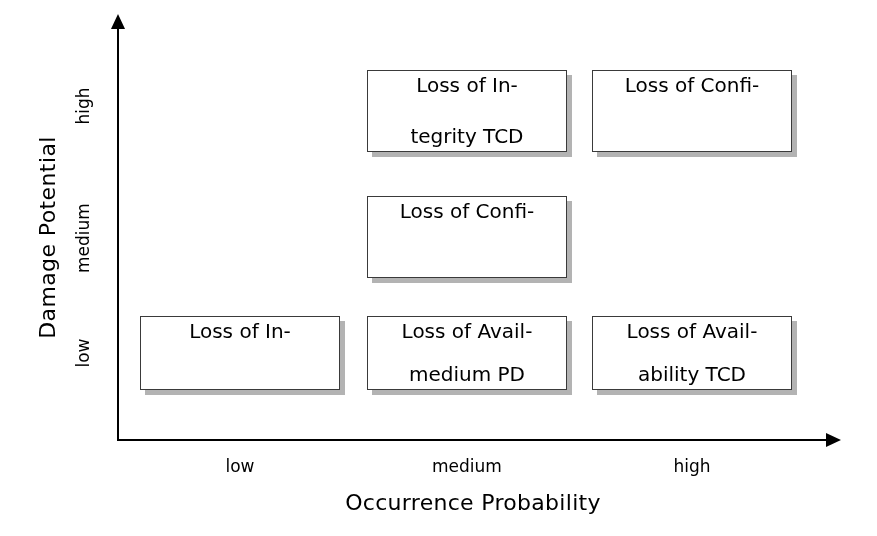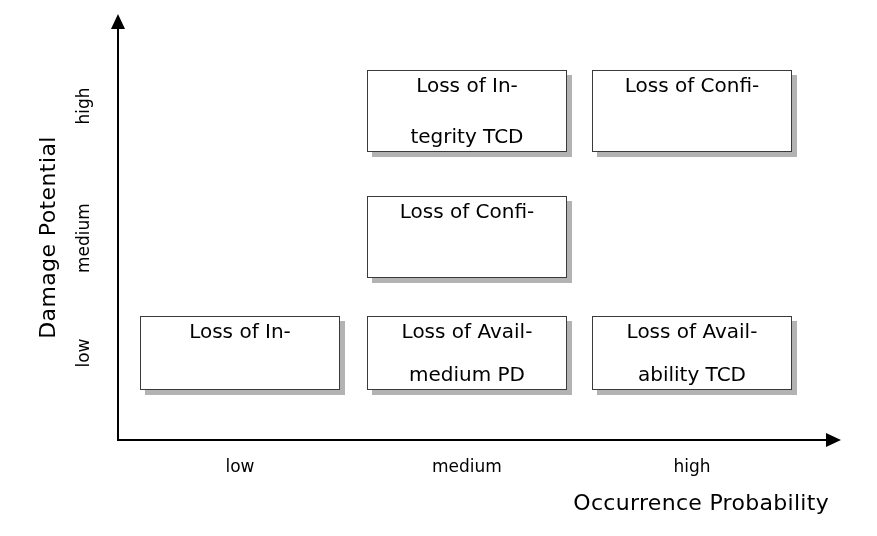--- a/index.html
+++ b/index.html
@@ -65,21 +65,21 @@
     font-size: 22px;
     color: #000000;
     letter-spacing: 0.4px;
     white-space: nowrap;
   }
   #x-axis-title {
     position: absolute;
     left: 117px;
     top: 490px;
     width: 712px;
-    text-align: right;
+    text-align: center;
     font-size: 22px;
     color: #000000;
     letter-spacing: 0.3px;
   }
 
   
   .y-tick {
     position: absolute;
     width: 90px;
     text-align: center;

